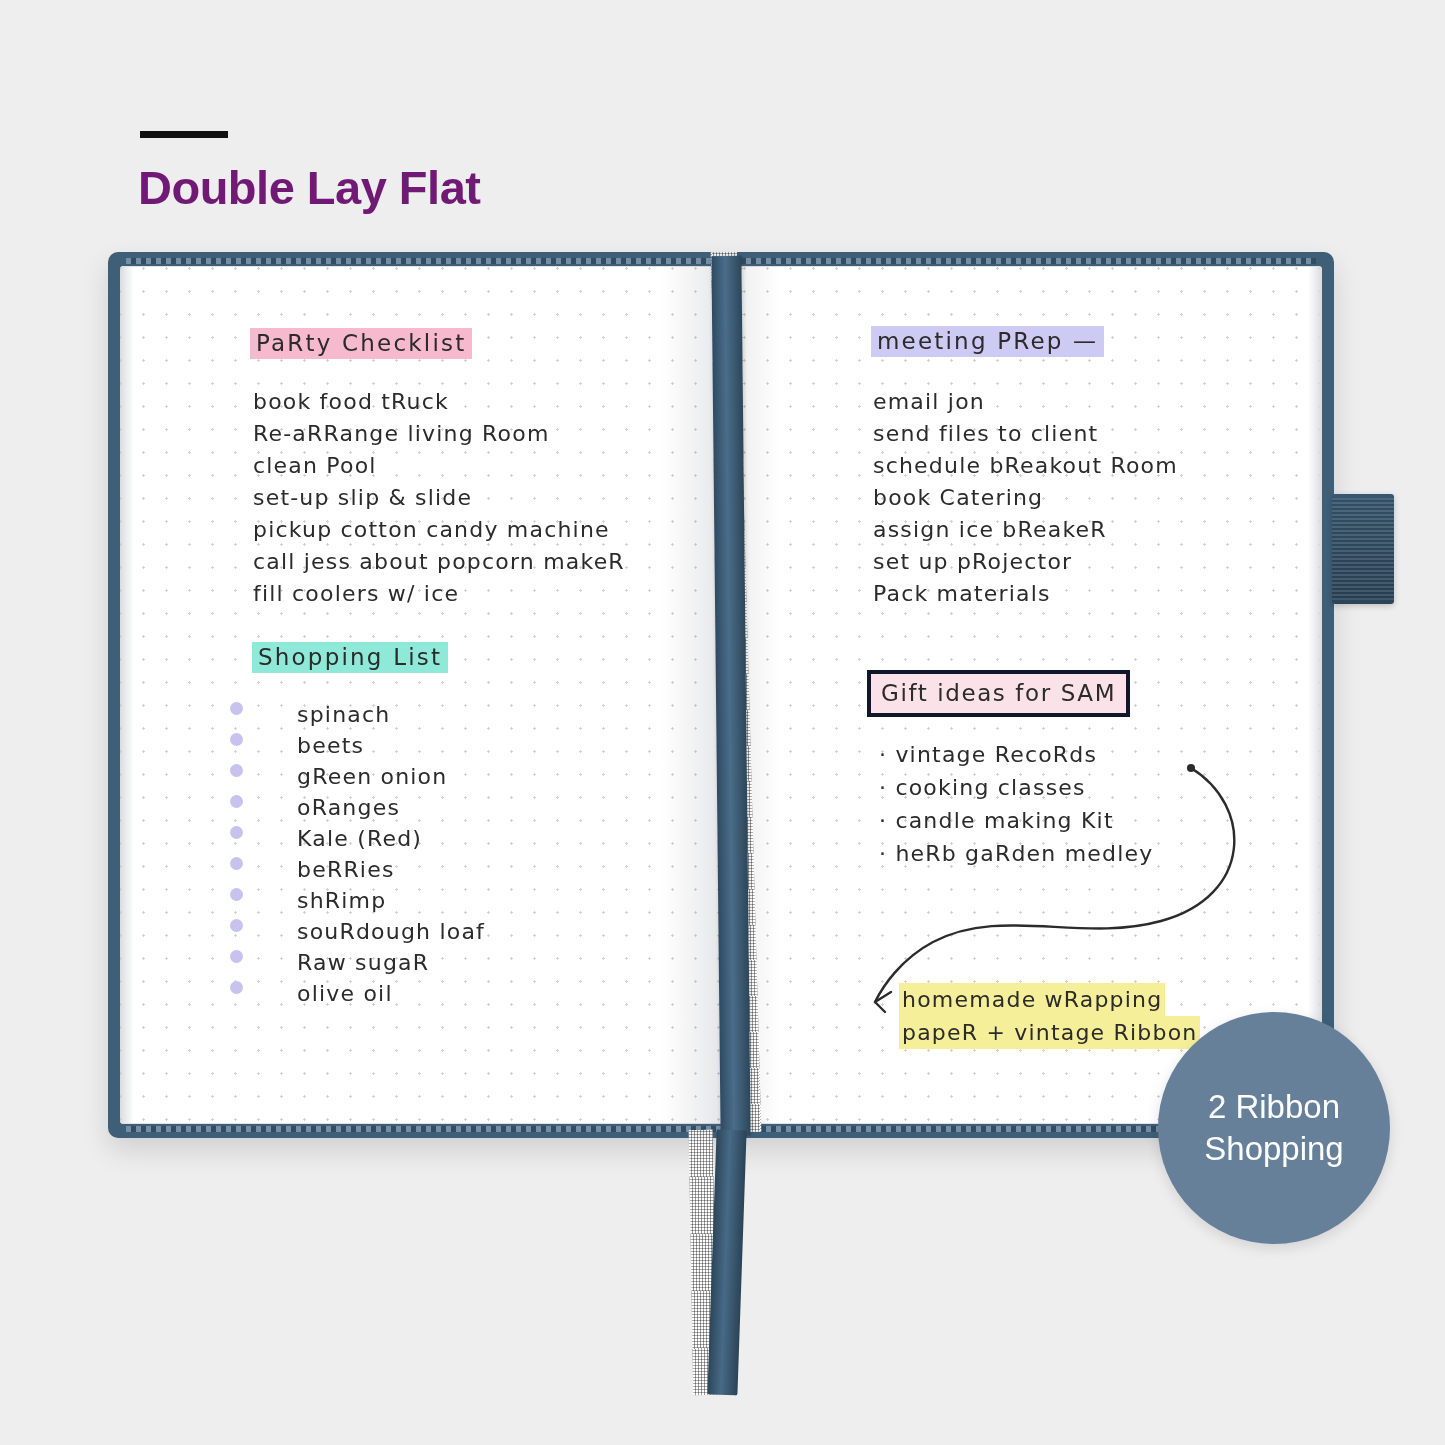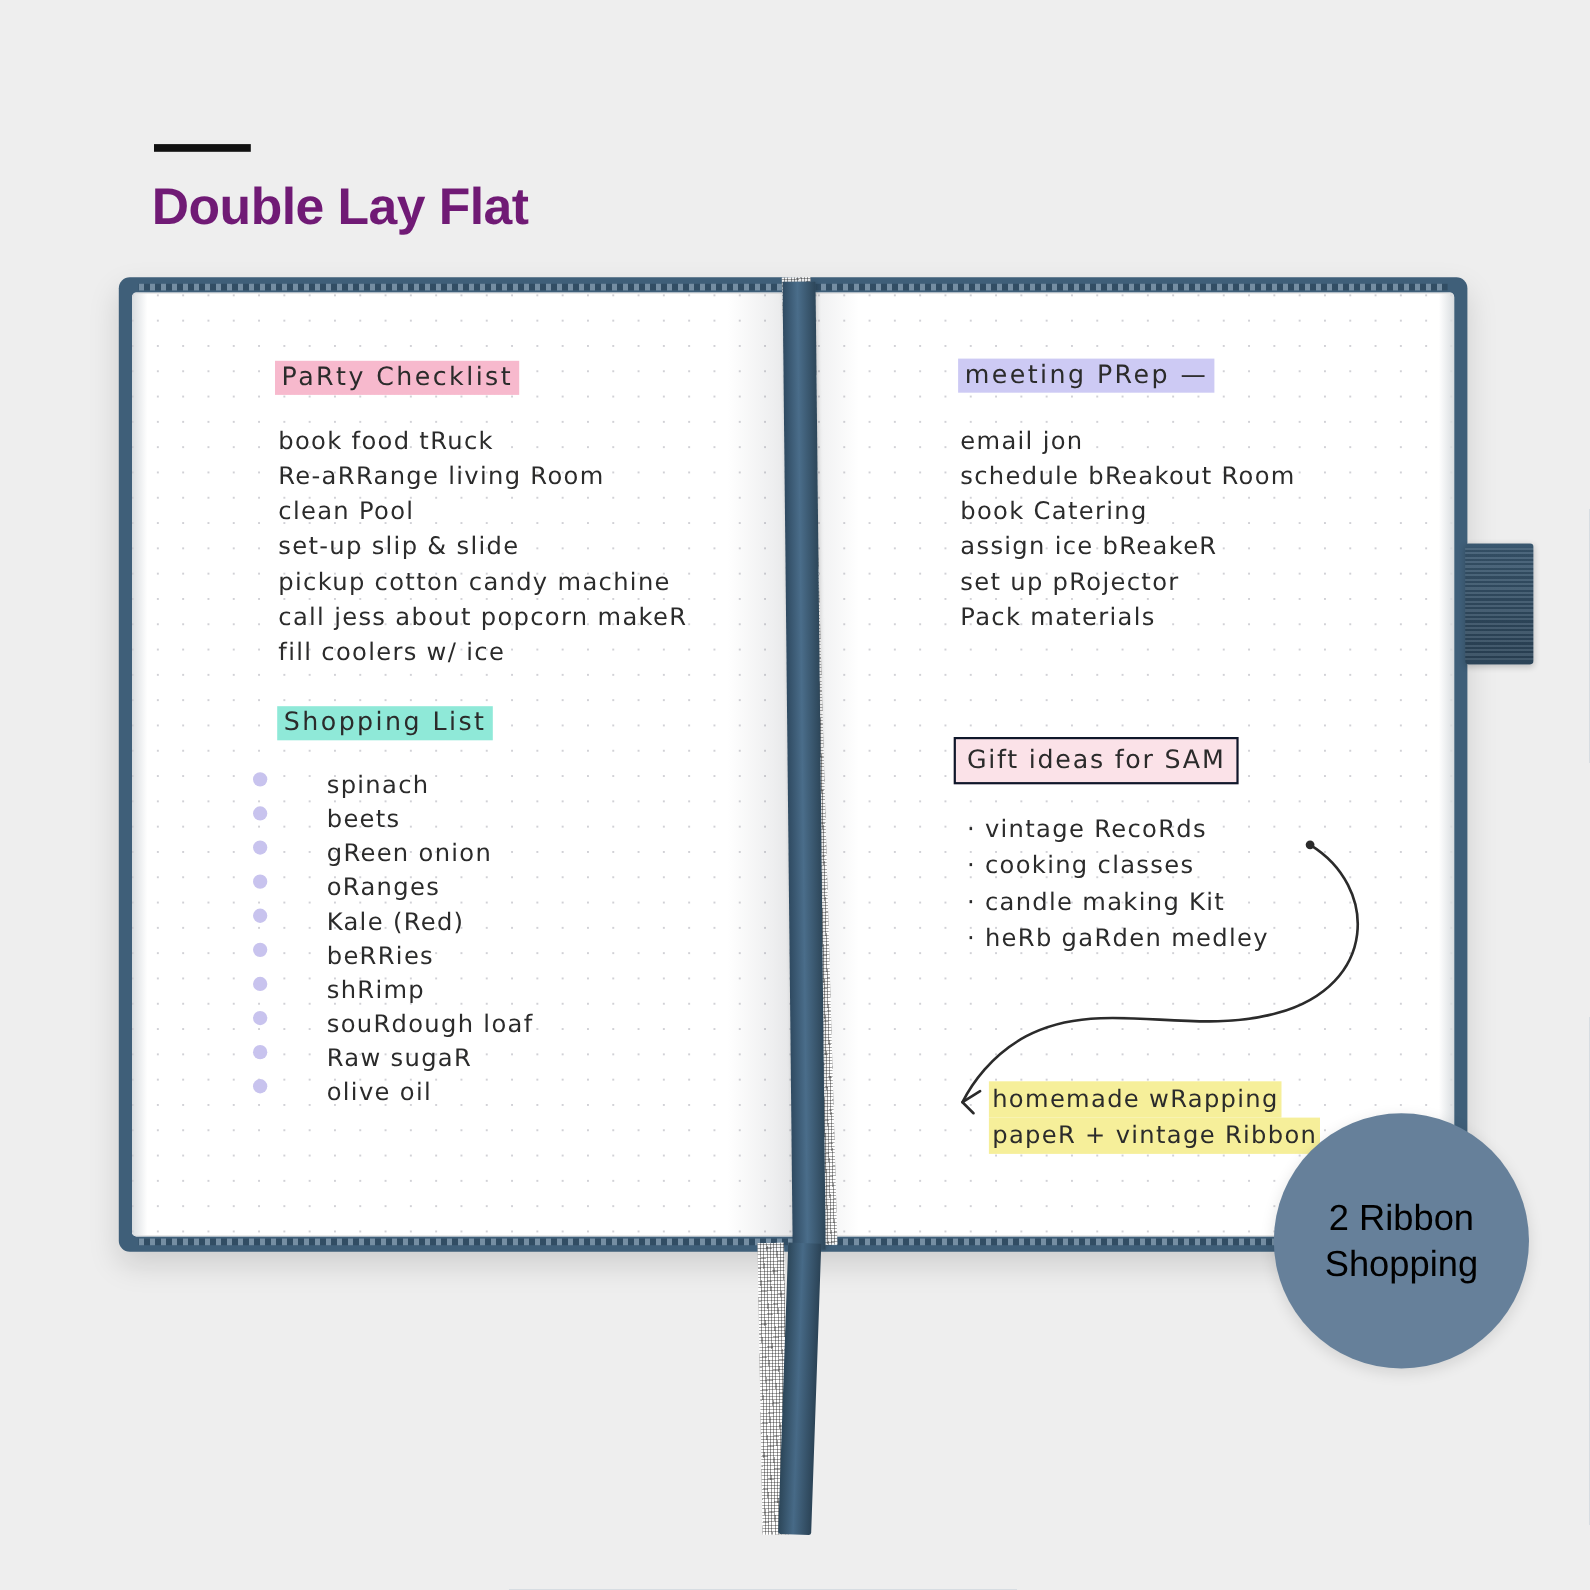--- a/index.html
+++ b/index.html
@@ -141,21 +141,21 @@
     font-size: 23px;
     letter-spacing: 2.2px;
     padding: 2px 6px 3px 6px;
   }
   .hl-pink   { background: linear-gradient(#f7b9cd,#f7b9cd); }
   .hl-mint   { background: linear-gradient(#8fe9d8,#8fe9d8); }
   .hl-purple { background: linear-gradient(#cdcaf4,#cdcaf4); }
   .hl-yellow { background: linear-gradient(#f6ef9a,#f6ef9a); }
 
   .boxed {
-    border: 2px solid #0f172a;
+    border: 4px solid #0f172a;
     background: #fbe2e8;
     padding: 6px 10px 7px 10px;
     display: inline-block;
     font-size: 23px;
     letter-spacing: 1.6px;
   }
 
   .line {
     font-size: 22px;
     line-height: 32px;
@@ -275,21 +275,21 @@
 
   
   #badge {
     position: absolute;
     left: 1158px;
     top: 1012px;
     width: 232px;
     height: 232px;
     border-radius: 50%;
     background: #66809a;
-    color: #000000;
+    color: #ffffff;
     display: flex;
     flex-direction: column;
     align-items: center;
     justify-content: center;
     text-align: center;
     box-shadow: 0 4px 14px rgba(0,0,0,.12);
   }
   #badge .badge-line {
     font-size: 33px;
     font-weight: 400;
@@ -380,20 +380,21 @@
 
       <div class="page" id="page-right">
         <div class="dotgrid"></div>
 
         <div id="meeting-heading">
           <span class="hand heading hl-purple">meeting PRep —</span>
         </div>
 
         <div id="meeting-lines">
           <div class="hand line">email jon</div>
+          <div class="hand line">send files to client</div>
           <div class="hand line">schedule bReakout  Room</div>
           <div class="hand line">book Catering</div>
           <div class="hand line">assign ice bReakeR</div>
           <div class="hand line">set up pRojector</div>
           <div class="hand line">Pack materials</div>
         </div>
 
         <div id="gift-heading">
           <span class="hand boxed">Gift ideas for SAM</span>
         </div>

